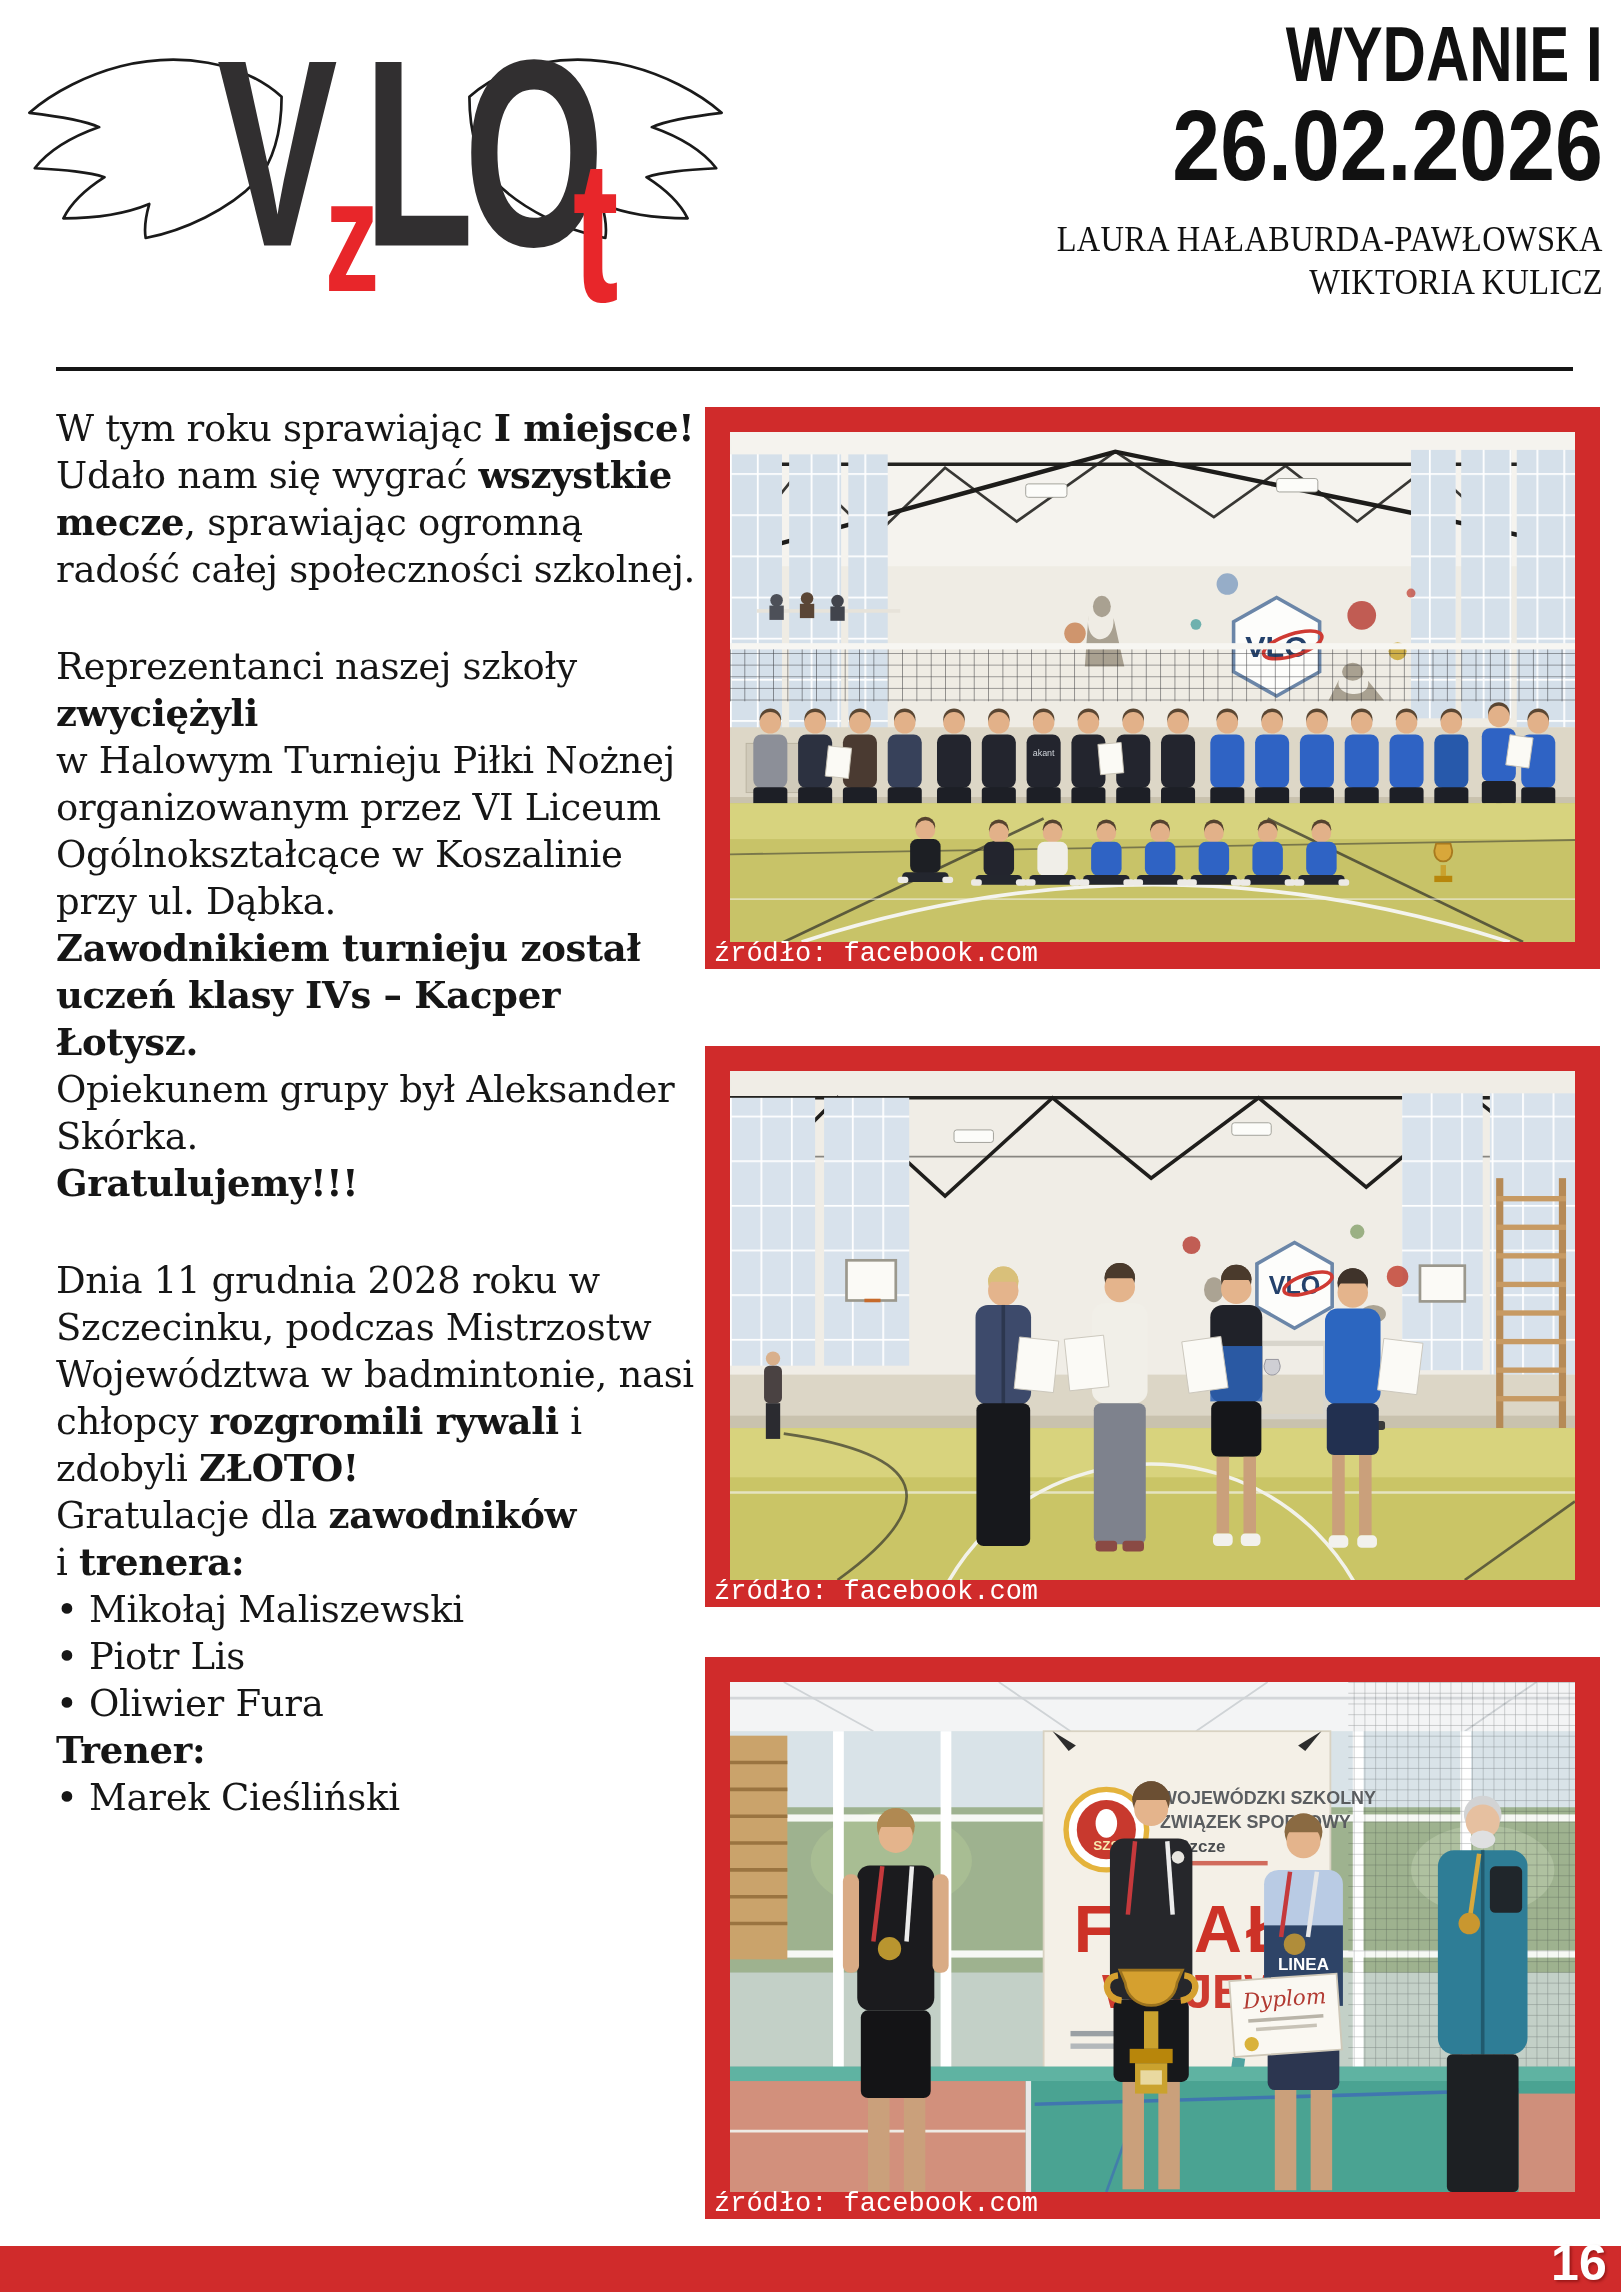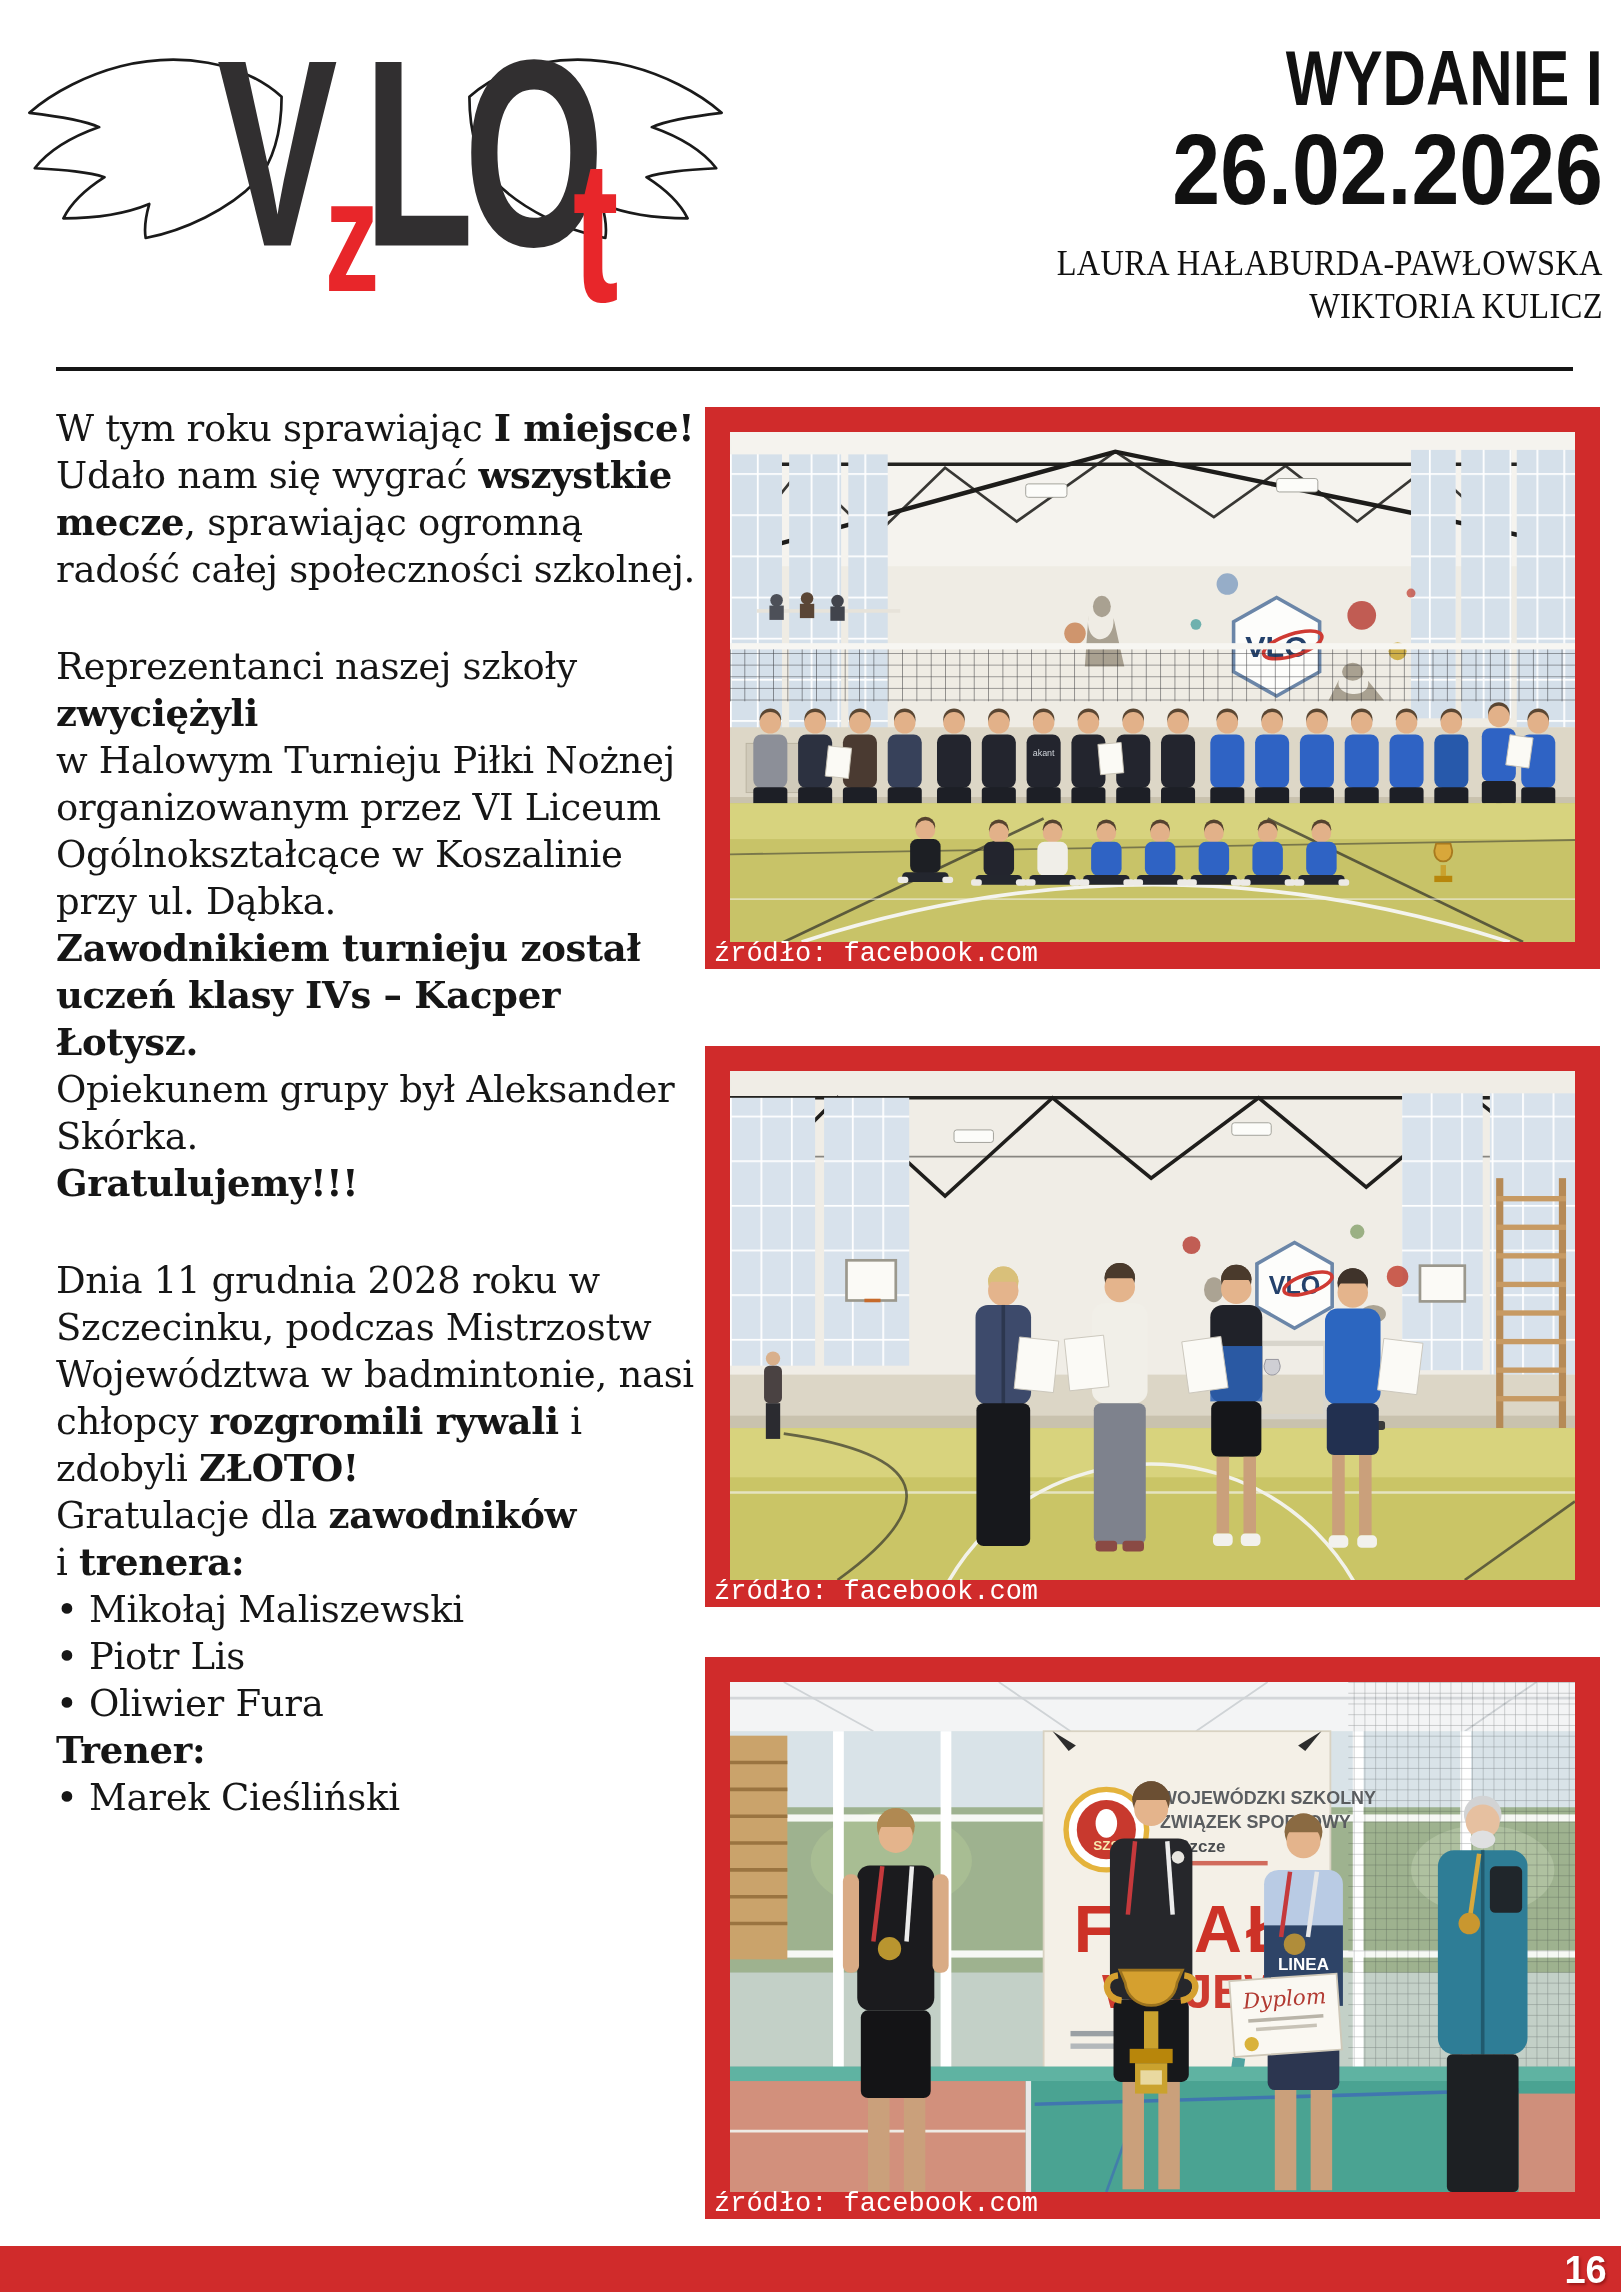--- a/index.html
+++ b/index.html
@@ -10,21 +10,21 @@
   .logo{position:absolute;left:13.4px;top:18px;width:725px;height:313px;}
   .logo-wings{position:absolute;left:0;top:0;width:725px;height:313px;}
   .logo-letters{position:absolute;left:204px;top:-18px;
      font-family:"Liberation Sans",sans-serif;font-weight:700;font-size:226px;
      letter-spacing:-12.5px;white-space:nowrap;transform:scale(.80,1.18);transform-origin:0 0;}
   .letter-dark{color:#312f30;position:relative;z-index:1;}
   .letter-red{color:#e8262a;position:relative;z-index:2;}
   .lz{font-size:136px;top:39px;margin:0 -7.2px 0 -3.6px;}
   .lt{font-size:172px;top:47px;margin-left:-27px;}
 
-  .header-right{position:absolute;top:14.3px;right:50px;text-align:right;margin-top:24px;}
+  .header-right{position:absolute;top:14.3px;right:50px;text-align:right;}
   .edition{font-family:"Liberation Sans",sans-serif;font-weight:700;font-size:77px;line-height:81px;
      white-space:nowrap;transform:scaleX(.78);transform-origin:100% 50%;color:#111;}
   .date{font-family:"Liberation Sans",sans-serif;font-weight:700;font-size:100px;line-height:100px;
      white-space:nowrap;transform:scaleX(.86);transform-origin:100% 50%;color:#111;}
   .authors{margin-top:23px;font-family:"Liberation Serif",serif;font-size:36px;line-height:43px;
      letter-spacing:0.4px;transform:scaleX(.9);transform-origin:100% 0;color:#111;}
 
   .divider{position:absolute;left:56px;top:367px;width:1517px;height:3.6px;background:#151515;}
 
   
@@ -41,21 +41,21 @@
   #photo-frame-1{top:407px;height:562px;}
   #photo-frame-2{top:1046px;height:561px;}
   #photo-frame-3{top:1657px;height:562px;}
   .photo-frame svg{display:block;width:845px;height:100%;}
   .photo-caption{position:absolute;left:9px;bottom:0;height:29px;line-height:28px;
      color:#ffffff;font-size:27px;font-family:Liberation Mono, monospace;white-space:nowrap;}
 
   
   .footer{position:absolute;left:0;top:2246px;width:1621px;height:47px;background:#d02b2b;}
   .page-number{position:absolute;right:14.3px;bottom:0.9px;color:#fff;
-     font-family:"Liberation Sans",sans-serif;font-weight:700;font-size:38px;
+     font-family:"Liberation Sans",sans-serif;font-weight:700;font-size:50px;
      text-shadow:1.8px 1.8px 2.7px rgba(90,0,0,.45);margin-top:36px;}
 </style>
 </head>
 <body>
 
 <div class="page">
 
   <div class="logo">
     <svg class="logo-wings" viewBox="0 0 810 350">
       <g fill="#ffffff" stroke="#1a1a1a" stroke-width="3" stroke-linejoin="round">

